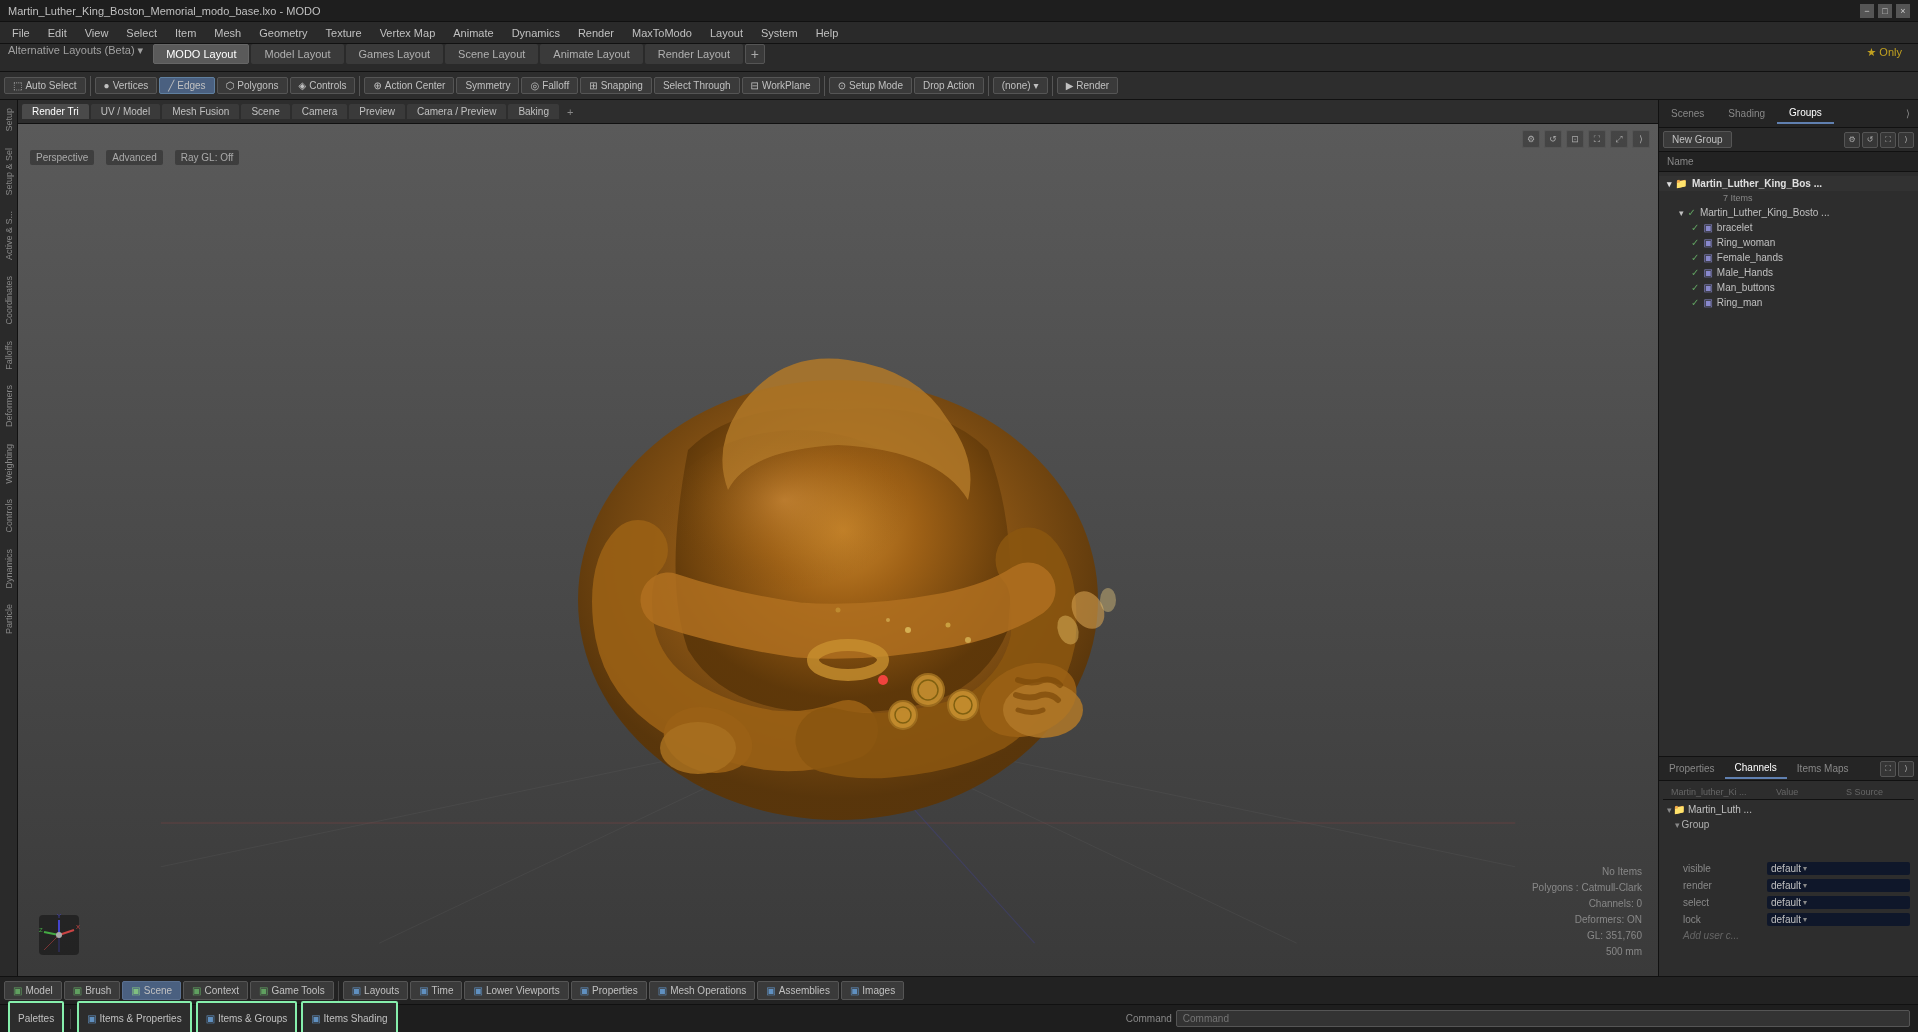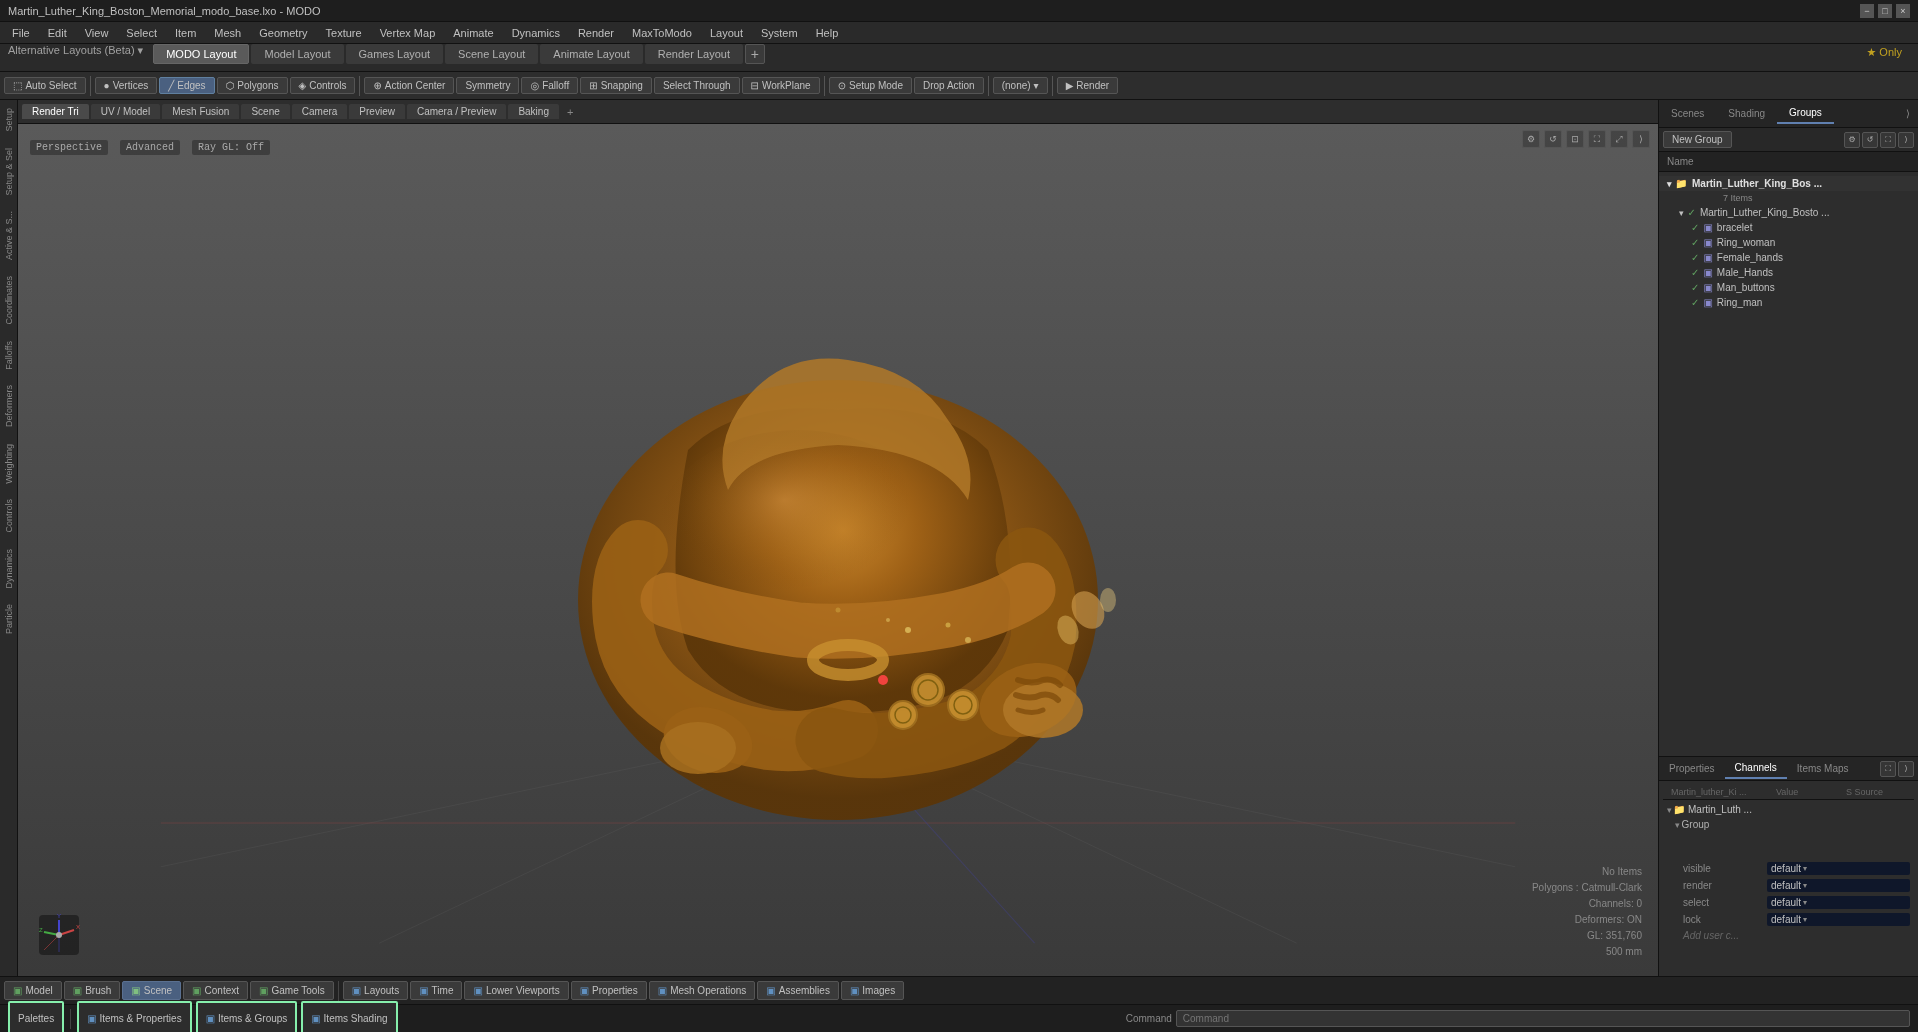--- a/index.html
+++ b/index.html
@@ -178,27 +178,26 @@
     #viewport {
       flex: 1;
       position: relative;
       background: linear-gradient(180deg, #5a5a5a 0%, #4a4a4a 50%, #3a3a3a 100%);
       overflow: hidden;
     }
 
     
     .vp-info-top {
       position: absolute;
-      top: 16px;
+      top: 26px;
       left: 12px;
       display: flex;
       gap: 12px;
       font-size: 10px;
       color: #aaaaaa;
-      font-family: Liberation Mono, monospace;
     }
     .vp-info-top .vp-label {
       background: rgba(0,0,0,0.3);
       padding: 2px 6px;
       border-radius: 2px;
     }
 
     
     .vp-icons-tr {
       position: absolute;

